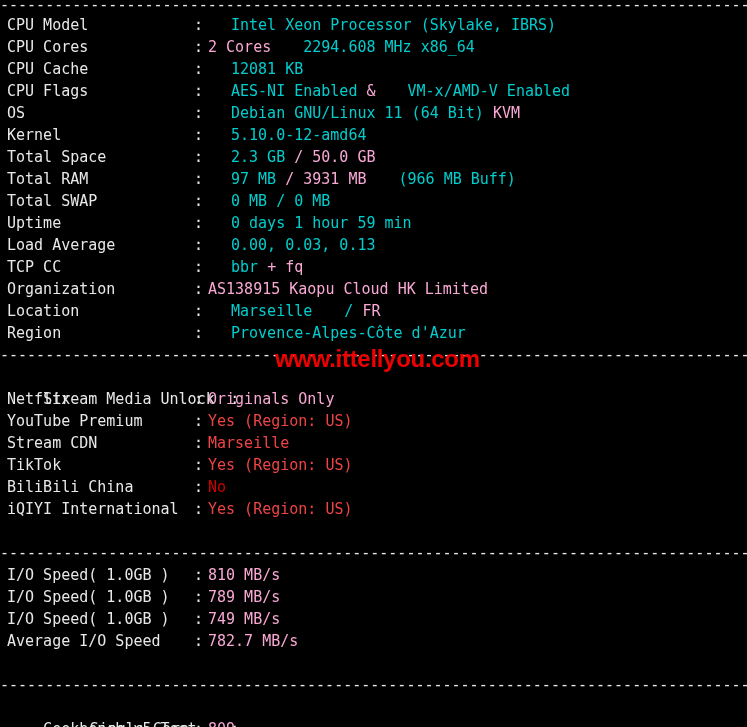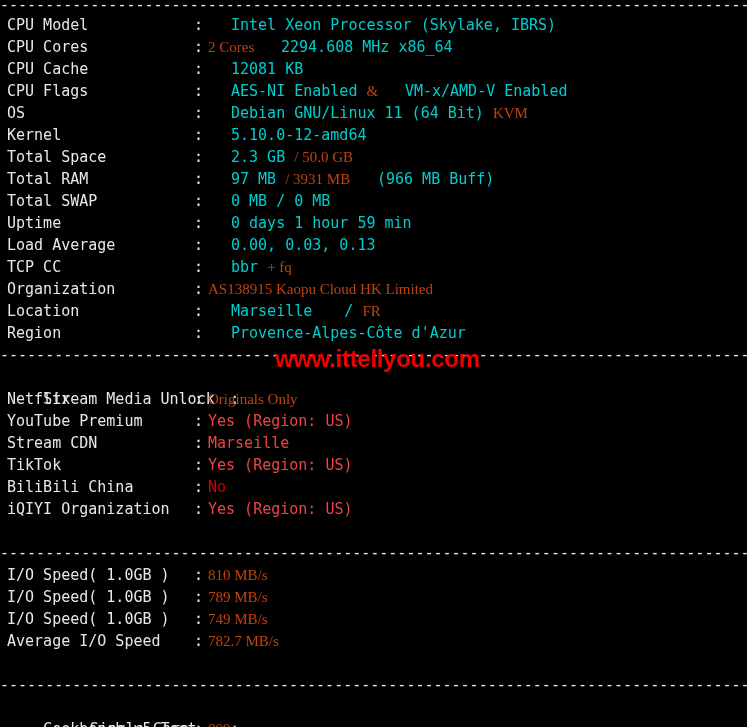--- a/index.html
+++ b/index.html
@@ -72,21 +72,21 @@
     color: #e8e8e8;
     vertical-align: top;
   }
   .val {
     display: inline-block;
     white-space: pre;
     vertical-align: top;
   }
 
   .c-cyan   { color: #00cdcd; margin-left: 23px; }
-  .c-yellow { color: #c2410c; font-family: Liberation Serif, serif; }
+  .c-yellow { color: #f9a8d4; }
   .c-green  { color: #ef4444; }
   .c-red    { color: #cd0000; }
   .c-white  { color: #e8e8e8; }
 
   .spacer {
     display: block;
     height: 22px;
   }
 
   #watermark {
@@ -132,21 +132,21 @@
   <div class="row">
     <span class="label">Stream Media Unlock</span><span class="colon">:</span><span class="val c-white"></span>
   </div>
 
   <div id="stream-section">
       <div class="row"><span class="label">Netflix</span><span class="colon">:</span><span class="val c-yellow">Originals Only</span></div>
       <div class="row"><span class="label">YouTube Premium</span><span class="colon">:</span><span class="val c-green">Yes (Region: US)</span></div>
       <div class="row"><span class="label">Stream CDN</span><span class="colon">:</span><span class="val c-green">Marseille</span></div>
       <div class="row"><span class="label">TikTok</span><span class="colon">:</span><span class="val c-green">Yes (Region: US)</span></div>
       <div class="row"><span class="label">BiliBili China</span><span class="colon">:</span><span class="val c-red">No</span></div>
-      <div class="row"><span class="label">iQIYI Organization</span><span class="colon">:</span><span class="val c-green">Yes (Region: US)</span></div>
+      <div class="row"><span class="label">iQIYI International</span><span class="colon">:</span><span class="val c-green">Yes (Region: US)</span></div>
     </div>
 
   <div class="spacer"></div>
 
   <div class="sep">------------------------------------------------------------------------------------------------------------------------</div>
 
   <div id="io-section">
       <div class="row"><span class="label">I/O Speed( 1.0GB )</span><span class="colon">:</span><span class="val c-yellow">810 MB/s</span></div>
       <div class="row"><span class="label">I/O Speed( 1.0GB )</span><span class="colon">:</span><span class="val c-yellow">789 MB/s</span></div>
       <div class="row"><span class="label">I/O Speed( 1.0GB )</span><span class="colon">:</span><span class="val c-yellow">749 MB/s</span></div>

